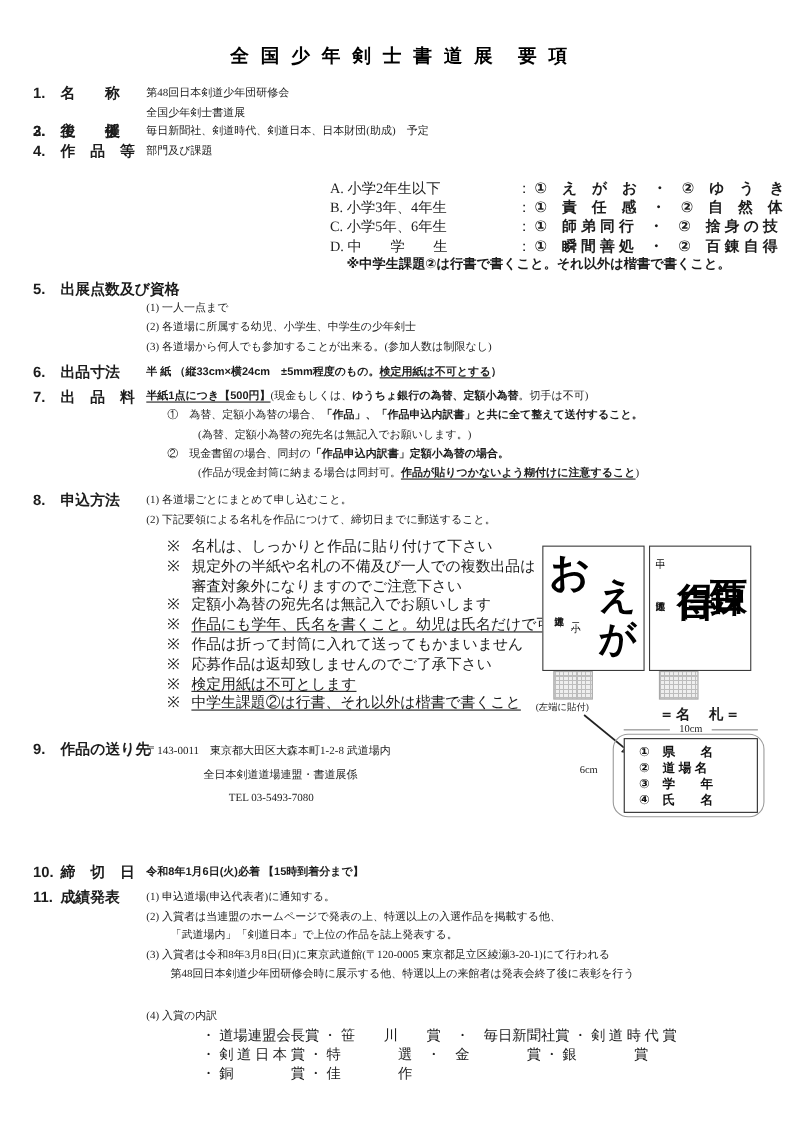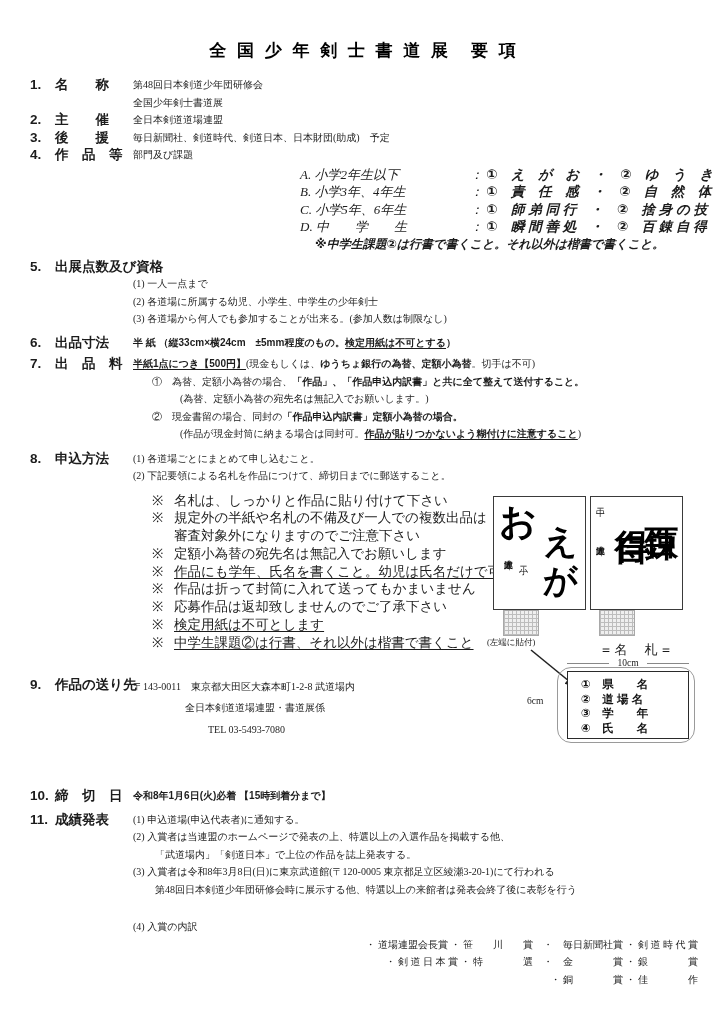--- a/index.html
+++ b/index.html
@@ -23,21 +23,21 @@
     letter-spacing:3px;
     color:#000;
     line-height:22px;
   }
   .sec{position:relative;}
   .line{font-size:10px;line-height:17.5px;white-space:nowrap;}
   .row{position:relative;padding-left:103px;}
   .num{position:absolute;left:0;top:0;font-size:13.5px;line-height:17.5px;}
   .head{position:absolute;left:25px;top:0;font-size:13.5px;line-height:17.5px;white-space:nowrap;}
   
-  .courses{margin-top:2px;font-style:italic;}
+  .courses{margin-top:16px;}
   .course-line{padding-left:270px;font-size:13px;line-height:17.5px;white-space:nowrap;}
   .course-grade{display:inline-block;width:170px;}
   .course-colon{display:inline-block;width:16px;}
   .course-task{font-size:13.5px;}
   .course-note{padding-left:285px;font-size:12px;line-height:16px;white-space:nowrap;}
   
   .s5{margin-top:6px;}
   .indent1{padding-left:103px;}
   .indent2{padding-left:122px;}
   .indent3{padding-left:150px;}
@@ -45,41 +45,41 @@
   .s7{margin-top:4px;}
   .s8{margin-top:7px;}
   .notes{margin-top:7px;}
   .note-line{padding-left:122px;font-size:13.5px;line-height:17.8px;white-space:nowrap;}
   .note-mark{display:inline-block;width:22px;}
   .s9{margin-top:24px;}
   .s9 .line{line-height:21.5px;}
   .s10{margin-top:47px;}
   .s11{margin-top:6px;}
   .awards{padding-left:153px;}
-  .award-row{font-size:10px;line-height:17.5px;white-space:nowrap;text-align:right;}
+  .award-row{font-size:13px;line-height:17.5px;white-space:nowrap;}
   .i4{margin-top:20px;}
   
   .figure{position:absolute;left:487px;top:486px;width:212px;height:310px;}
   .work{position:absolute;width:93px;height:114px;background:#fff;border:1.5px solid #3a3a3a;box-sizing:border-box;}
   .work1{left:6px;top:10px;}
   .work2{left:103px;top:10px;}
   .vtxt{writing-mode:vertical-rl;text-orientation:upright;}
   .big{position:absolute;font-family:"Liberation Serif","DejaVu Serif",serif;font-weight:bold;color:#000;line-height:1;}
   .sig{position:absolute;font-size:9px;line-height:1.05;color:#111;}
   .gridtag{position:absolute;width:36px;height:26px;border:1px solid #a8a8a8;box-sizing:border-box;
     background:
       repeating-linear-gradient(0deg,#bdbdbd 0 1px,transparent 1px 4px),
       repeating-linear-gradient(90deg,#bdbdbd 0 1px,transparent 1px 4px),
       #efefef;}
   .tag1{left:16px;top:124px;}
   .tag2{left:112px;top:124px;}
   .attach-caption{position:absolute;left:0px;top:151px;font-size:8.5px;color:#222;white-space:nowrap;}
   .arrow-svg{position:absolute;left:38px;top:158px;}
   .tag-title{position:absolute;left:92px;top:155px;width:116px;text-align:center;
-    font-size:13px;font-family:"Liberation Sans","DejaVu Sans",sans-serif;font-weight:normal;letter-spacing:2px;white-space:nowrap;}
+    font-size:13px;font-family:"Liberation Sans","DejaVu Sans",sans-serif;font-weight:bold;letter-spacing:2px;white-space:nowrap;}
   .dim-row{position:absolute;left:80px;top:172px;width:122px;display:flex;align-items:center;gap:8px;justify-content:space-between;}
   .dim-row .dline{flex:1;height:1px;background:#888;}
   .dim-label{font-size:9.5px;color:#222;}
   .tag-outline{position:absolute;left:70px;top:181px;width:138px;height:76px;border:1px solid #9a9a9a;border-radius:14px;box-sizing:border-box;}
   .tag-box{position:absolute;left:80px;top:185px;width:122px;height:68px;background:#fff;border:1.5px solid #2a2a2a;box-sizing:border-box;
     padding:5px 0 0 13px;}
   .tag-item{font-size:11.5px;line-height:14.5px;font-family:"Liberation Sans","DejaVu Sans",sans-serif;font-weight:700;white-space:nowrap;color:#111;}
   .height-label{position:absolute;left:40px;top:210px;font-size:9.5px;color:#222;}
 </style>
 </head>
@@ -92,21 +92,20 @@
   <div class="sec row">
     <span class="num g">1.</span>
     <span class="head g">名　　称</span>
     <div class="line">第48回日本剣道少年団研修会</div>
     <div class="line">全国少年剣士書道展</div>
   </div>
 
   <div class="sec row">
     <span class="num g">2.</span>
     <span class="head g">主　　催</span>
-    <div class="line">全日本剣道道場連盟</div>
   </div>
 
   <div class="sec row">
     <span class="num g">3.</span>
     <span class="head g">後　　援</span>
     <div class="line">毎日新聞社、剣道時代、剣道日本、日本財団(助成)　予定</div>
   </div>
 
   <div class="sec row">
     <span class="num g">4.</span>

